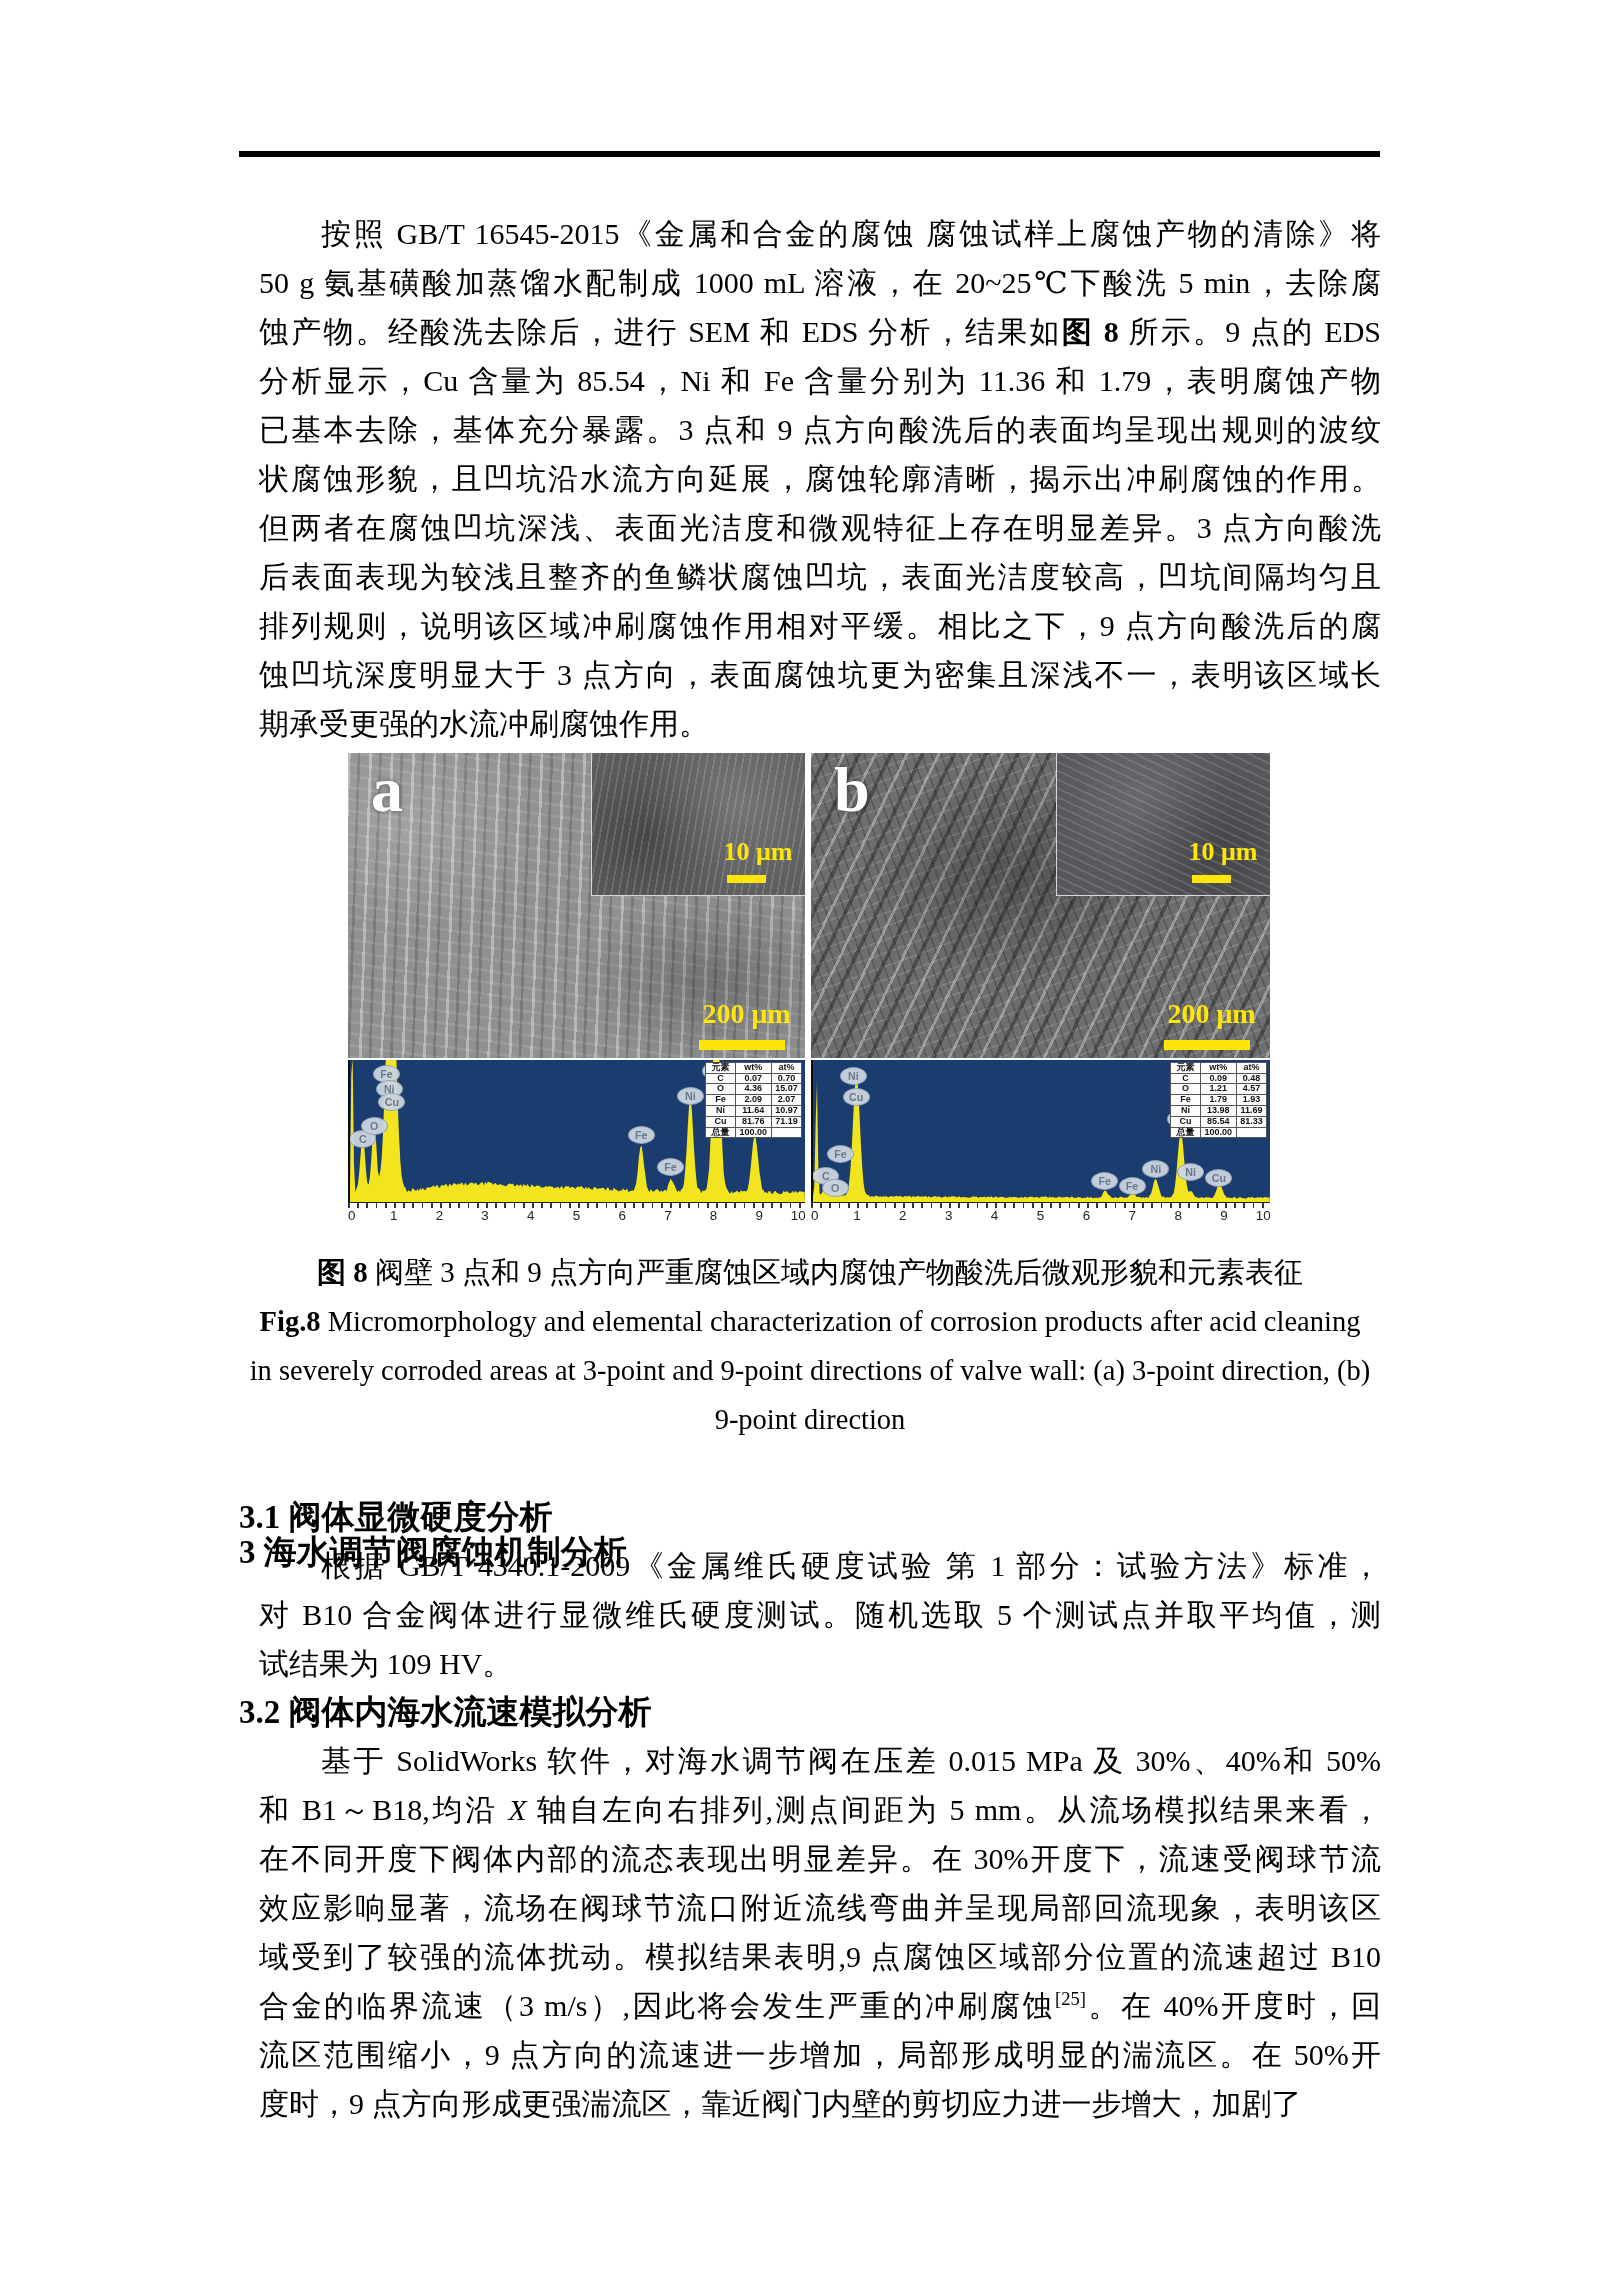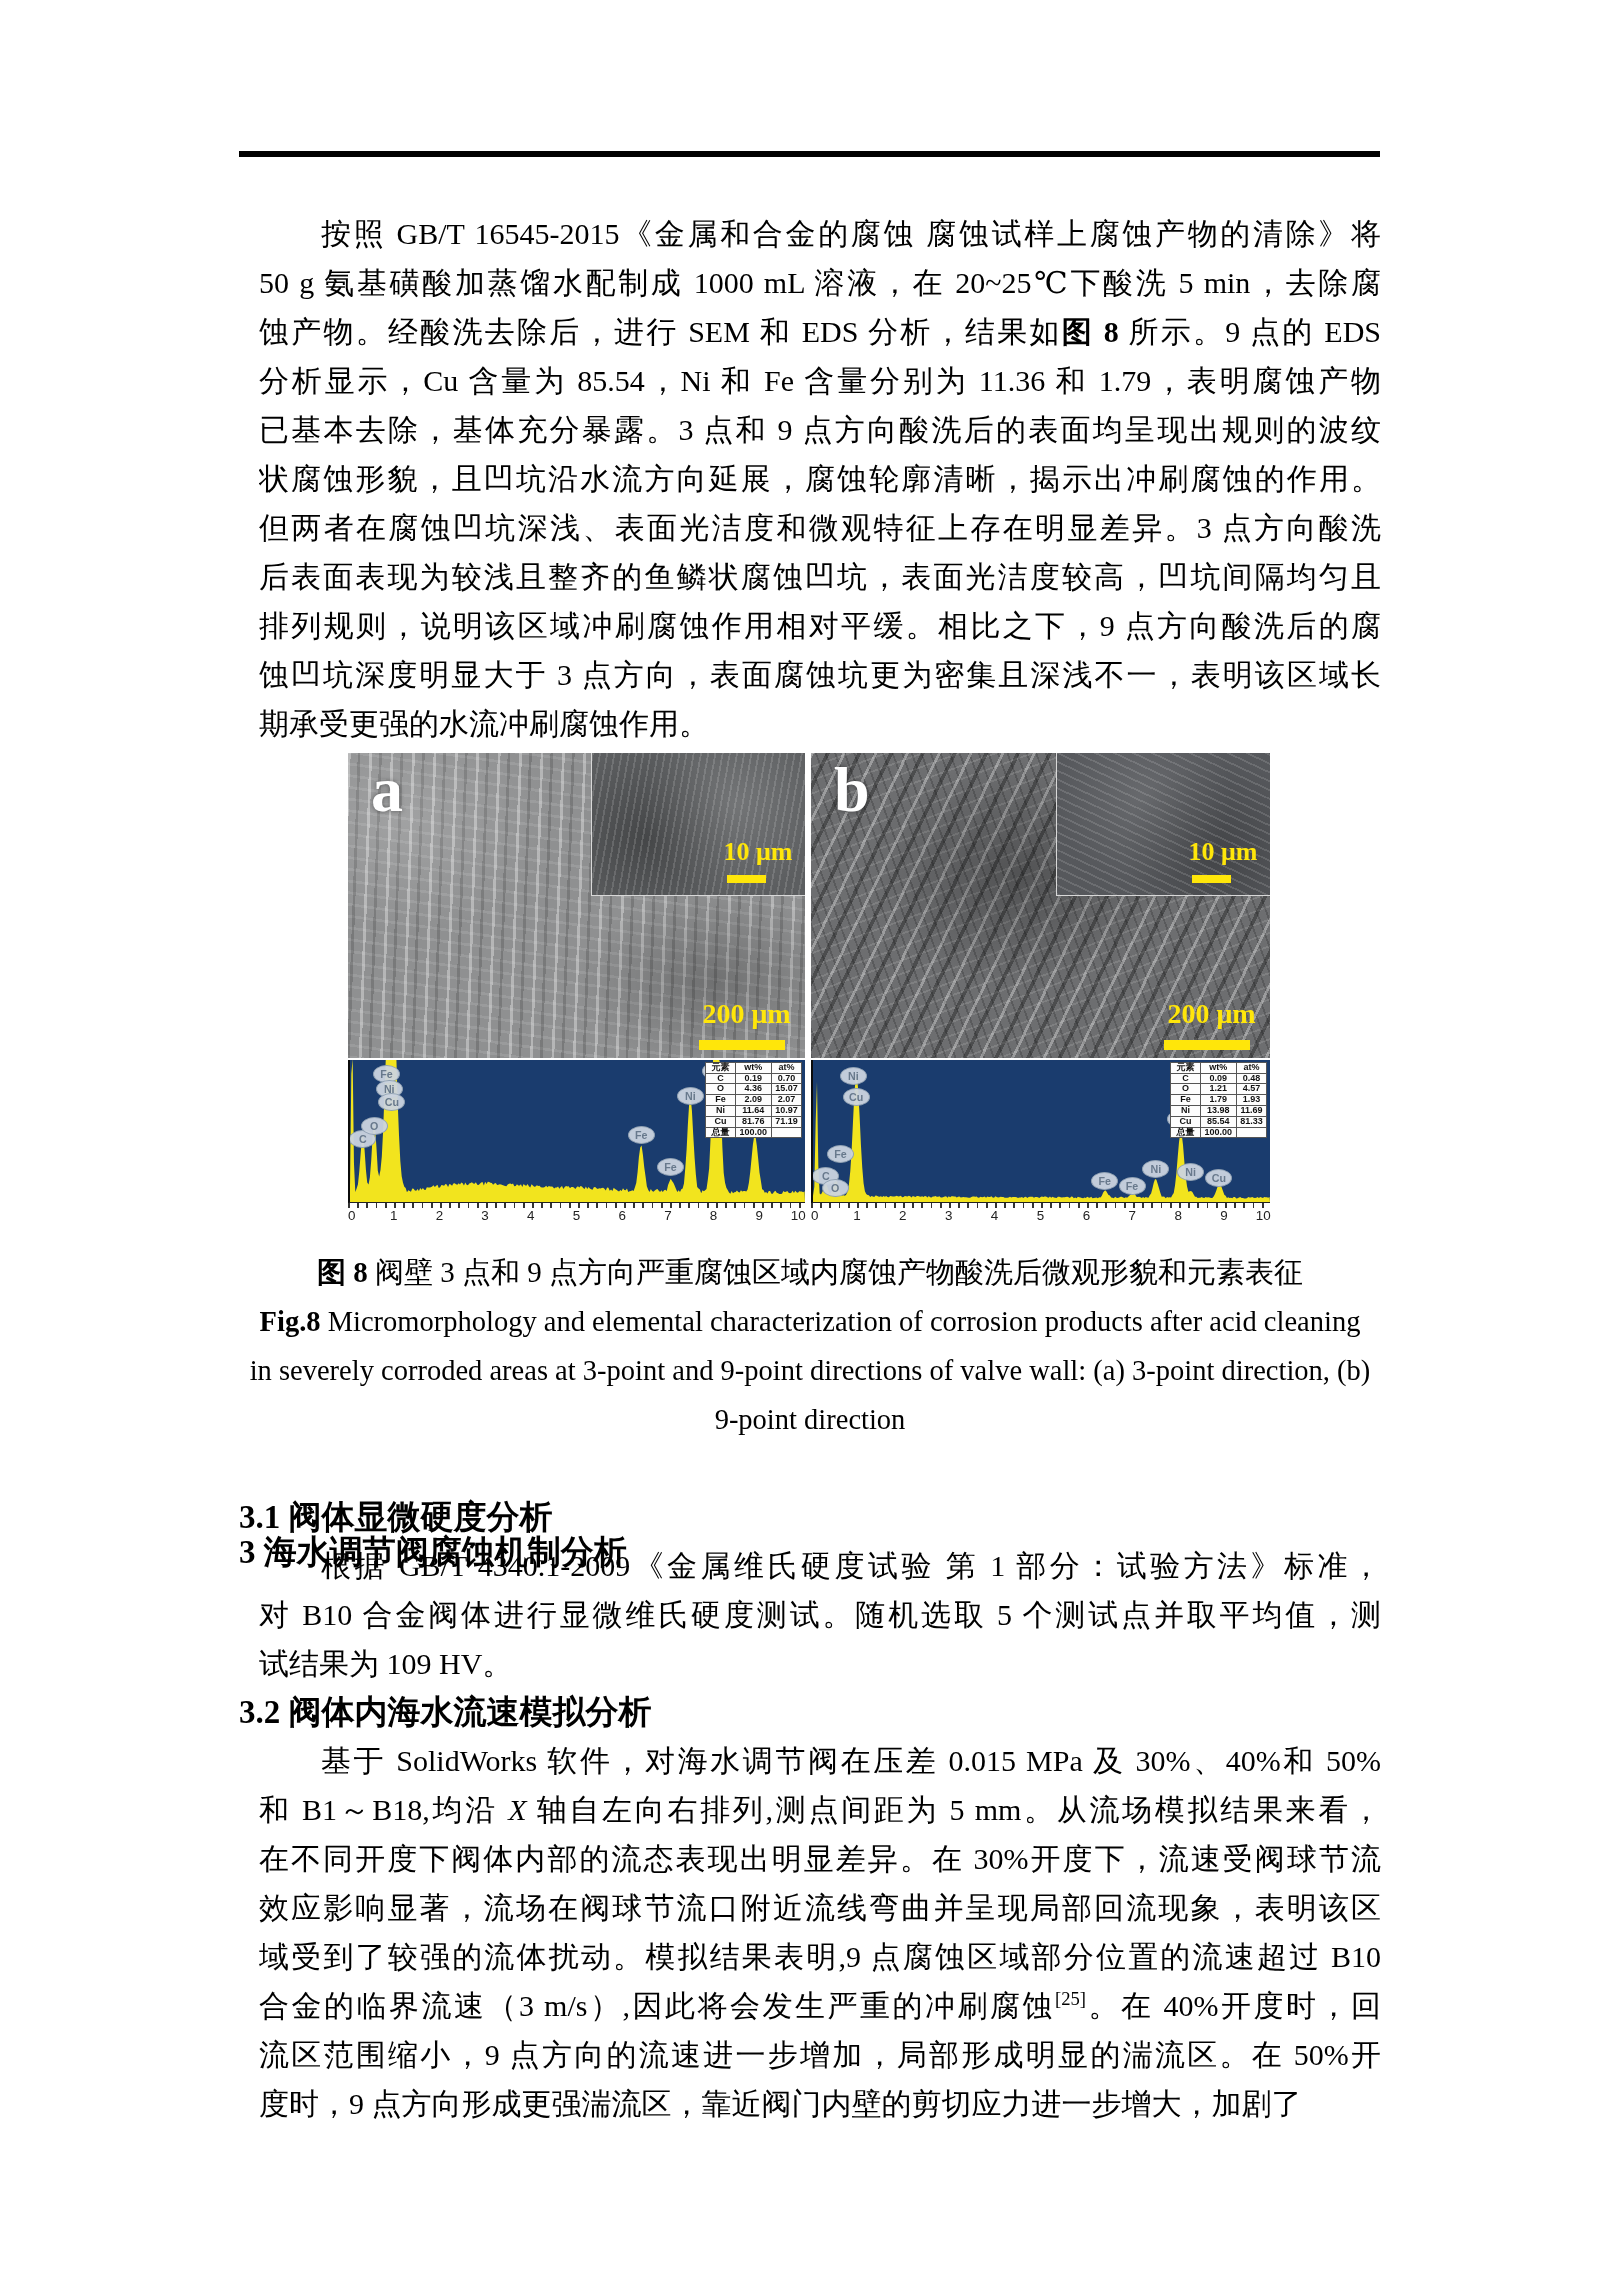--- a/index.html
+++ b/index.html
@@ -129,21 +129,21 @@
           <div class="bubble" style="left: calc(89.2% - 14.3px); top: 55px;">Cu</div>
           <table class="etab">
             <tbody>
               <tr>
                 <td>元素</td>
                 <td>wt%</td>
                 <td>at%</td>
               </tr>
               <tr>
                 <td>C</td>
-                <td>0.19</td>
+                <td>0.07</td>
                 <td>0.70</td>
               </tr>
               <tr>
                 <td>O</td>
                 <td>4.36</td>
                 <td>15.07</td>
               </tr>
               <tr>
                 <td>Fe</td>
                 <td>2.09</td>

